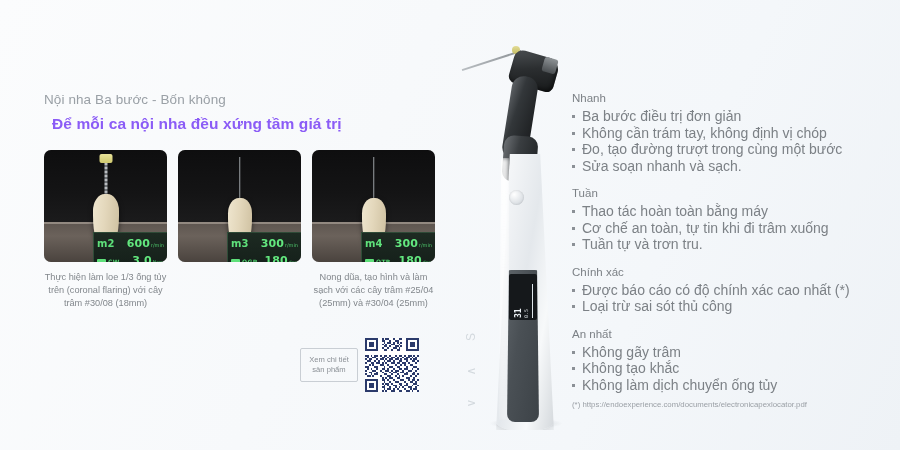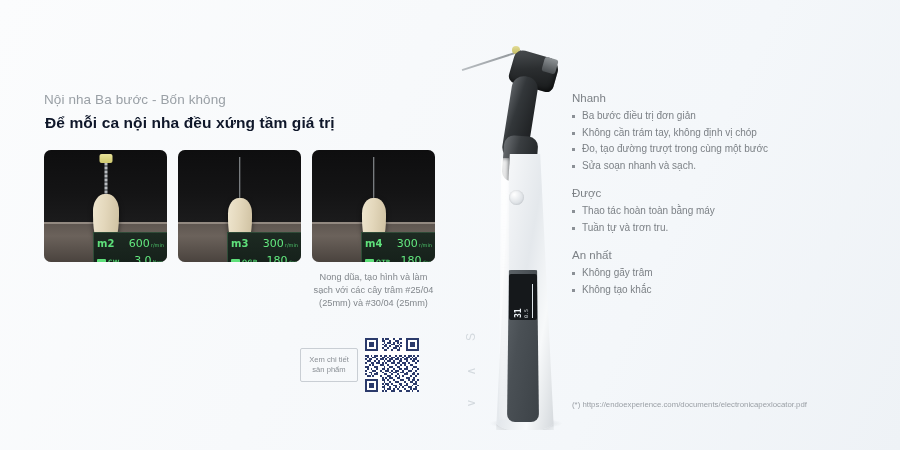--- a/index.html
+++ b/index.html
@@ -8,21 +8,21 @@
     background:linear-gradient(115deg,#fbfcfd 0%,#f7f9fb 40%,#f4f7fa 70%,#eef2f6 100%);
     font-family:"Liberation Sans",sans-serif;
     color:#6d7176;
     position:relative;
   }
   .stage{position:absolute;inset:0;}
 
   
   .left{position:absolute;left:44px;top:92px;width:390px;}
   .kicker{font-size:13.5px;color:#9aa0a6;letter-spacing:.1px;margin:0 0 7px 0;font-weight:400;}
-  .headline{font-size:15.5px;color:#0f172a;font-weight:bold;letter-spacing:.1px;margin:1px;}
+  .headline{font-size:15.5px;color:#8b5cf6;font-weight:bold;letter-spacing:.1px;margin:8px;}
 
   .cards{position:absolute;left:44px;top:150px;width:392px;display:flex;gap:11px;}
   .card{width:123px;}
   .thumb{
     position:relative;width:123px;height:112px;border-radius:7px;overflow:hidden;
     background:#a3a3a3;
   }
   .thumb .bg-dark{position:absolute;left:0;right:0;top:0;height:64%;
     background:linear-gradient(180deg,#0e0e0f 0%,#141415 60%,#1b1b1c 100%);}
   .thumb .counter{position:absolute;left:0;right:0;bottom:0;height:36%;
@@ -48,21 +48,21 @@
   .lcd{
     position:absolute;right:0;bottom:0;width:74px;height:30px;
     background:linear-gradient(180deg,#1d2a22 0%,#16211b 100%);
     border-left:1px solid rgba(120,200,140,.25);
     border-top:1px solid rgba(120,200,140,.25);
     padding:2px 3px;box-sizing:border-box;
     font-family:"DejaVu Sans",sans-serif;
   }
   .lcd-row{display:flex;align-items:baseline;justify-content:space-between;line-height:13px;}
   .lcd-mode{color:#5ee07a;font-size:10px;font-weight:bold;}
-  .lcd-val{color:#63e87f;font-size:11px;font-weight:normal;}
+  .lcd-val{color:#63e87f;font-size:11px;font-weight:bold;}
   .lcd-unit{color:#4cc46a;font-size:5px;margin-left:1px;}
   .lcd-tag{display:flex;align-items:center;gap:2px;}
   .lcd-bat{width:9px;height:5px;background:#5ee07a;border-radius:1px;display:inline-block;}
   .lcd-sub{color:#4fd06c;font-size:6px;font-weight:bold;letter-spacing:.3px;}
 
   .caption{margin-top:9px;font-size:9.2px;line-height:13.2px;color:#82878c;text-align:center;}
 
   
   .qr-wrap{position:absolute;left:300px;top:338px;display:flex;align-items:center;gap:7px;}
   .qr-label{
@@ -125,21 +125,21 @@
   .tbtn{position:absolute;left:0;width:32px;text-align:center;color:#d3d9de;
     font-size:12px;font-family:"Liberation Sans",sans-serif;
     transform:rotate(-90deg);}
   .tb1{top:312px;}.tb2{top:346px;}.tb3{top:378px;}
 
   
   .right{position:absolute;left:572px;top:92px;width:320px;}
   .sec{margin-bottom:13px;}
   .sec-h{font-size:11.5px;color:#7c8186;margin:0 0 4px 0;font-weight:400;}
   .sec ul{list-style:none;margin:0;padding:0;}
-  .sec li{font-size:10px;line-height:16.5px;color:#7c8186;
+  .sec li{font-size:14px;line-height:16.5px;color:#7c8186;
     padding-left:10px;position:relative;}
   .sec li:before{content:"";position:absolute;left:0;top:7px;
     width:3px;height:3px;background:#8b9096;}
   .foot{position:absolute;left:572px;top:400px;font-size:7.8px;color:#9ba0a6;}
 </style>
 </head>
 <body>
 
 <div class="stage">
 
@@ -165,20 +165,21 @@
           </div>
           <div class="lcd-row">
             <span class="lcd-tag">
                 <i class="lcd-bat"></i>
                 <span class="lcd-sub">CW</span>
               </span>
             <span><span class="lcd-val">3.0</span><span class="lcd-unit">Ncm</span></span>
           </div>
         </div>
       </div>
+      <div class="caption">Thực hiện làm loe 1/3 ống tủy trên (coronal flaring) với cây trâm #30/08 (18mm)</div>
     </div>
 
     <div class="card">
       <div class="thumb">
         <div class="bg-dark"></div>
         <div class="counter"></div>
         <div class="needle"></div>
         <div class="root-shadow"></div>
         <div class="tooth t2"></div>
         <div class="lcd">
@@ -461,33 +462,42 @@
       <p class="sec-h">Nhanh</p>
       <ul>
         <li>Ba bước điều trị đơn giản</li>
         <li>Không cần trám tay, không định vị chóp</li>
         <li>Đo, tạo đường trượt trong cùng một bước</li>
         <li>Sửa soạn nhanh và sạch.</li>
       </ul>
     </div>
 
     <div class="sec">
-      <p class="sec-h">Được</p>
+      <p class="sec-h">Tuần</p>
       <ul>
         <li>Thao tác hoàn toàn bằng máy</li>
+        <li>Cơ chế an toàn, tự tin khi đi trâm xuống</li>
         <li>Tuần tự và trơn tru.</li>
       </ul>
     </div>
 
+    <div class="sec">
+      <p class="sec-h">Chính xác</p>
+      <ul>
+        <li>Được báo cáo có độ chính xác cao nhất (*)</li>
+        <li>Loại trừ sai sót thủ công</li>
+      </ul>
+    </div>
 
     <div class="sec">
       <p class="sec-h">An nhất</p>
       <ul>
         <li>Không gãy trâm</li>
         <li>Không tạo khắc</li>
+        <li>Không làm dịch chuyển ống tủy</li>
       </ul>
     </div>
 
   </div>
 
   <div class="foot">(*) https://endoexperience.com/documents/electronicapexlocator.pdf</div>
 
 </div>
 
 </body></html>

